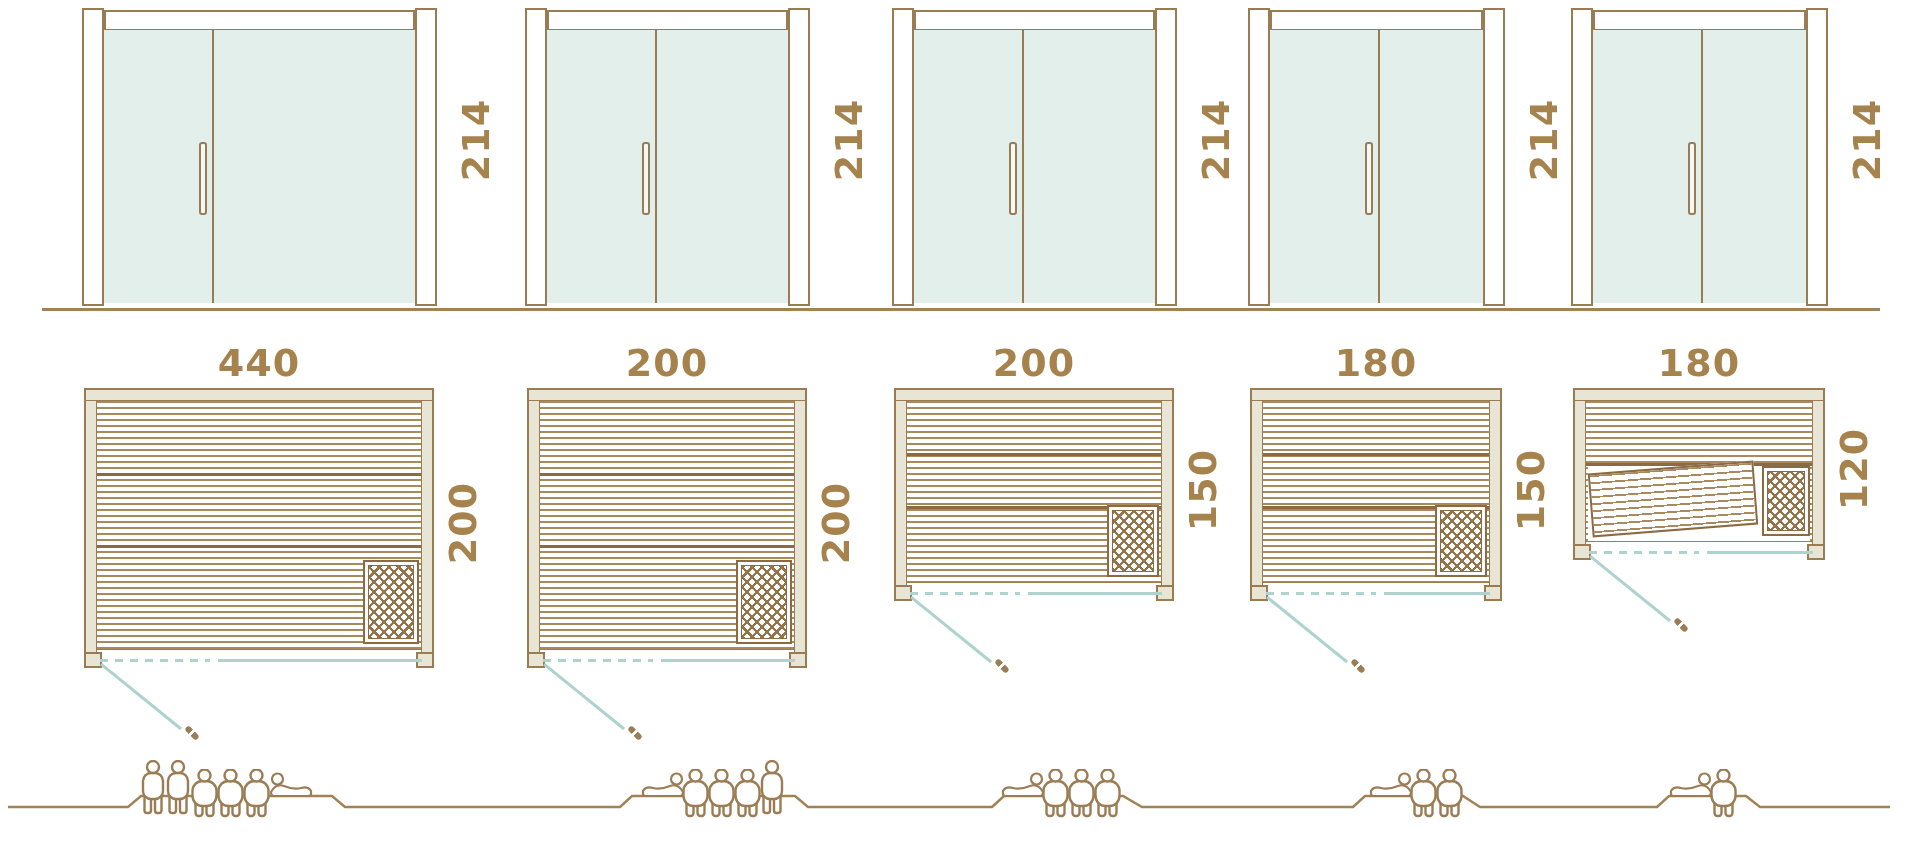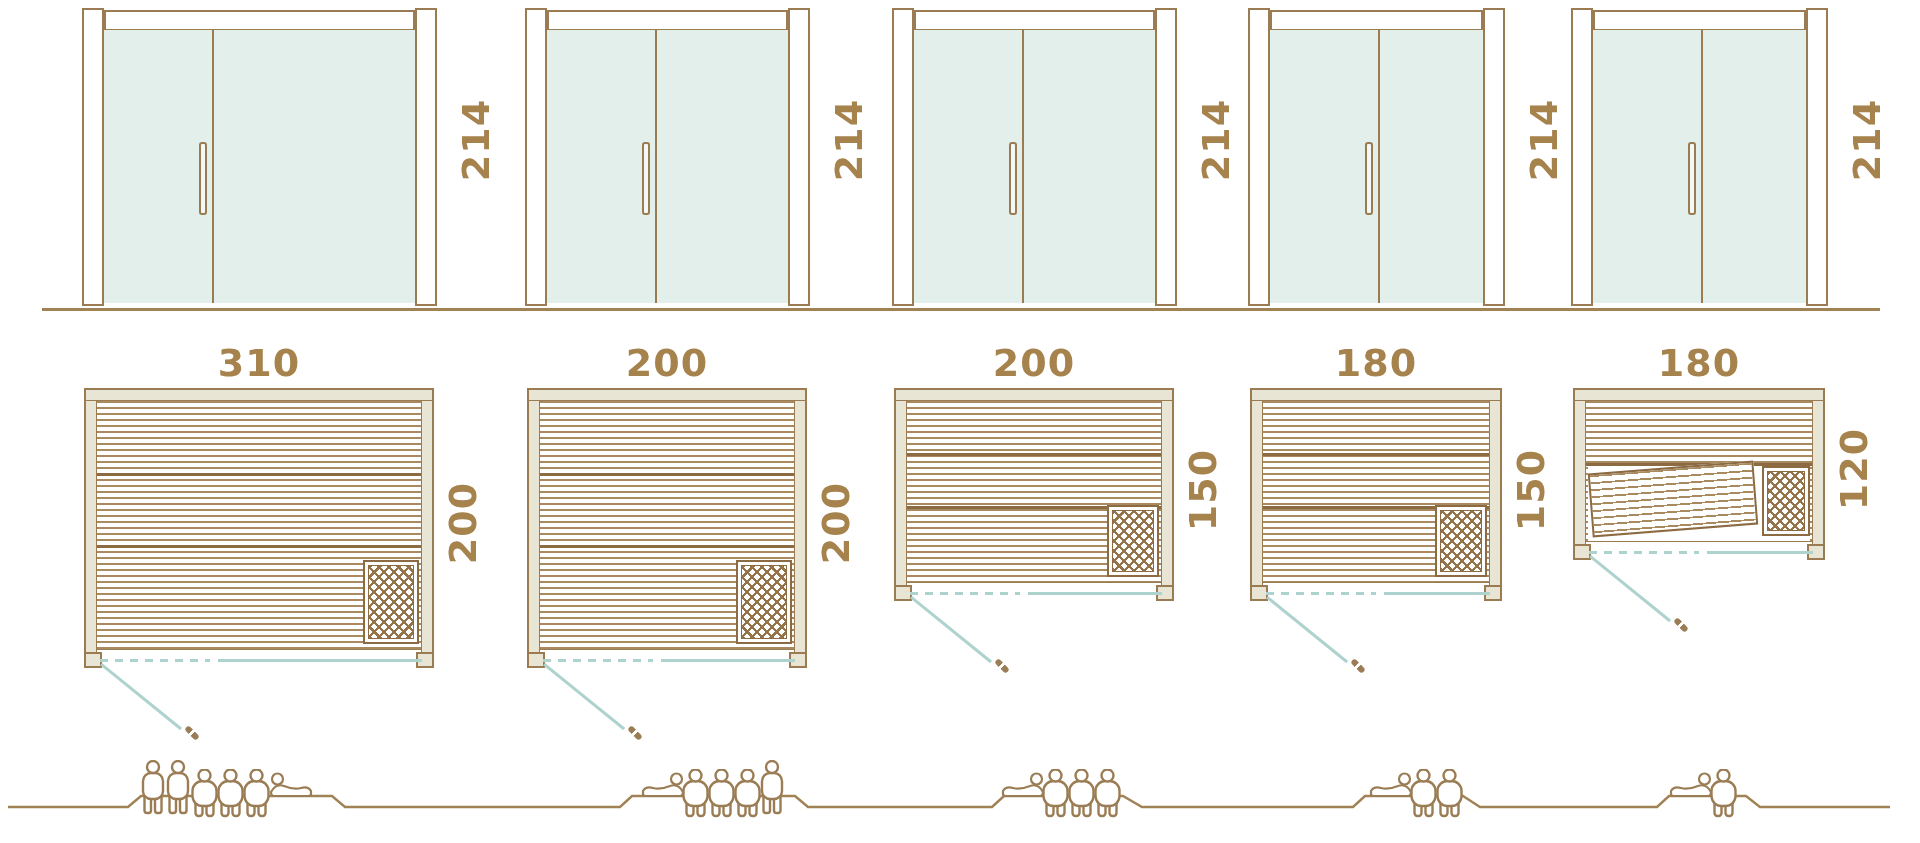--- a/index.html
+++ b/index.html
@@ -109,21 +109,21 @@
             <div class="heater-in" style=""></div>
           </div>
         </div>
         <div class="foot" style="left:-2px;bottom:-10px;"></div>
         <div class="foot" style="right:-2px;bottom:-10px;"></div>
         <div class="tealdash" style="left:14px;top:269px;width:110px;"></div>
         <div class="tealsolid" style="left:132px;top:269px;width:204px;"></div>
         <div class="swing" style="left:16px;top:273px;"></div>
         <div class="swinghandle" style="left:98px;top:340px;"></div>
       </div>
-      <div class="dim dimtop" style="position:absolute;left:84px;top:344px;width:350px;">310</div>
+      <div class="dim dimtop" style="position:absolute;left:84px;top:344px;width:350px;">440</div>
       <div class="dim dimv" style="position:absolute;left:438px;top:473px;width:50px;height:100px;">200</div>
       <div class="person" style="left:140px;top:760px;width:26px;height:56px;"><svg width="26" height="56" viewBox="0 0 26 56">
           <use href="#sym-standing"></use>
         </svg></div>
       <div class="person" style="left:165px;top:760px;width:26px;height:56px;"><svg width="26" height="56" viewBox="0 0 26 56">
           <use href="#sym-standing"></use>
         </svg></div>
       <div class="person" style="left:190px;top:769px;width:29px;height:50px;"><svg width="29" height="50" viewBox="0 0 29 50">
           <use href="#sym-seated"></use>
         </svg></div>

